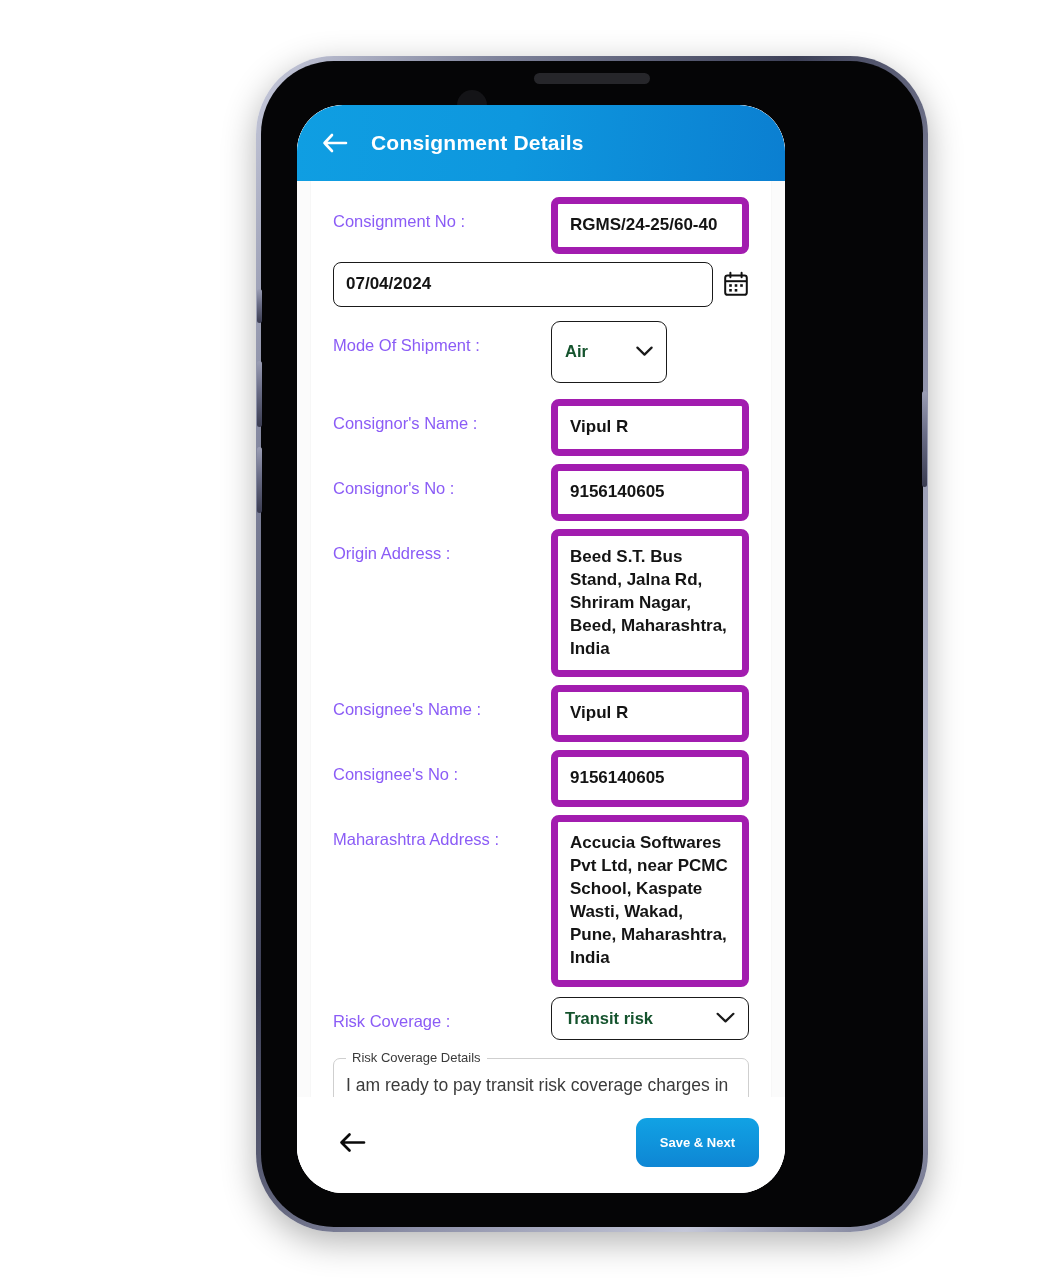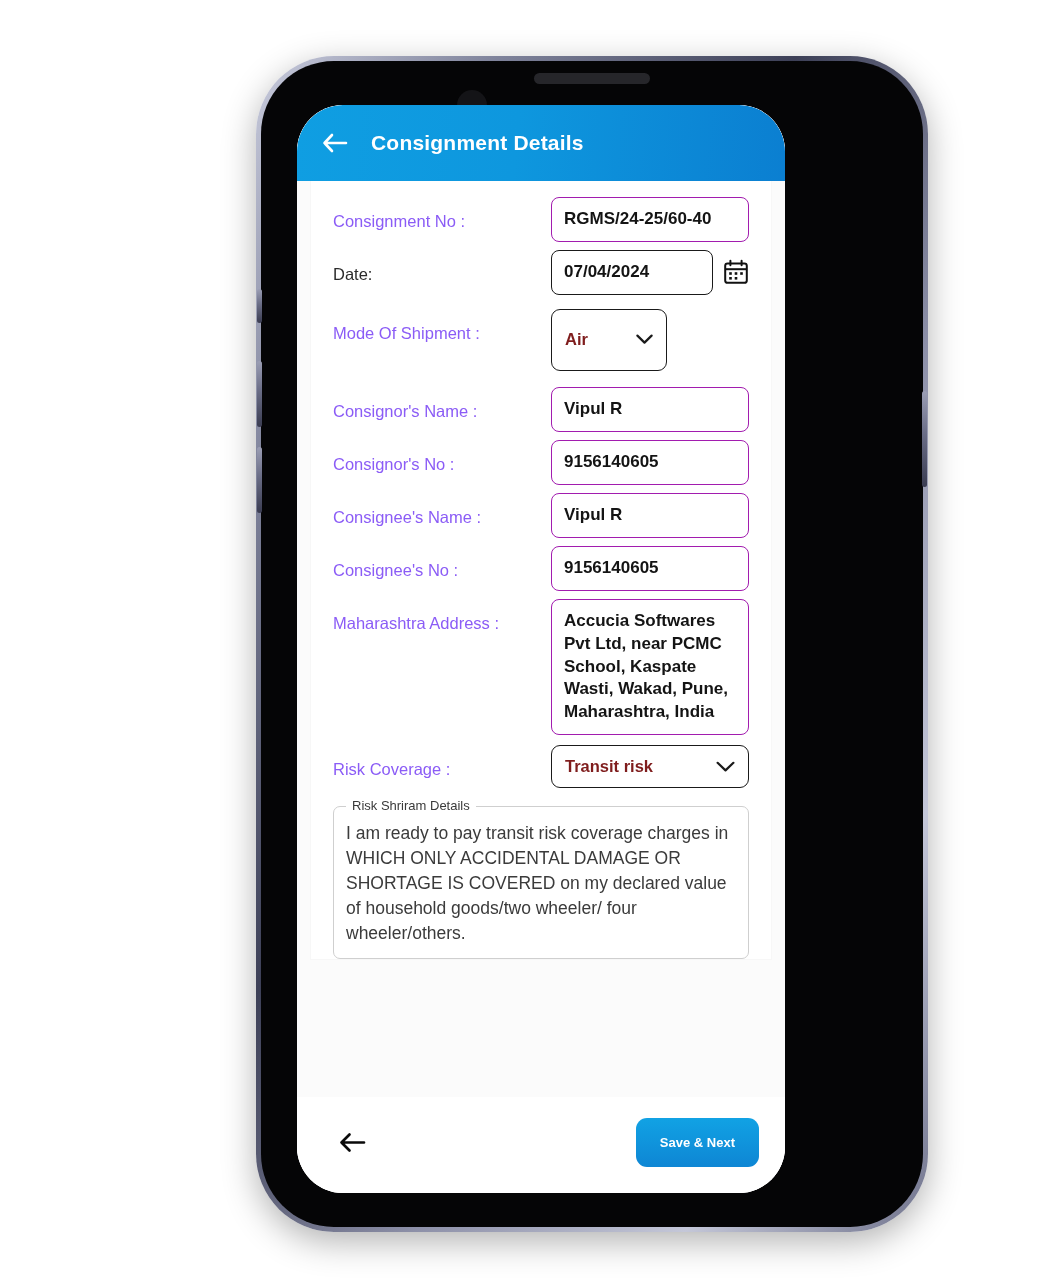--- a/index.html
+++ b/index.html
@@ -153,21 +153,21 @@
     color: #8b5cf6;
     font-size: 16.5px;
     line-height: 1.25;
     padding-top: 14px;
   }
   .row-label.dark { color: #2b2b2b; }
   .row-field { flex: 1 1 auto; display: flex; align-items: flex-start; }
 
   .tf {
     width: 100%;
-    border: 1px solid #a21caf;
+    border: 7px solid #a21caf;
     border-radius: 8px;
     background: #ffffff;
     padding: 10px 12px;
     font-size: 17px;
     font-weight: 700;
     color: #141414;
     font-family: "Liberation Sans", sans-serif;
     line-height: 1.35;
   }
   .tf.strong-border { border: 1.6px solid #1a1a1a; }
@@ -181,21 +181,21 @@
   .sel {
     display: flex;
     align-items: center;
     justify-content: space-between;
     border: 1.6px solid #1a1a1a;
     border-radius: 9px;
     background: #ffffff;
     padding: 11px 13px;
     font-size: 16.5px;
     font-weight: 700;
-    color: #7f1d1d;
+    color: #14532d;
     cursor: pointer;
   }
   .sel.small { width: 116px; height: 62px; }
   .sel.wide  { width: 100%; }
   .sel-val { white-space: nowrap; }
   .chev { flex: 0 0 auto; margin-left: 10px; }
 
   
   .fieldset {
     position: relative;
@@ -271,21 +271,20 @@
             <div class="form-card">
 
               <div class="row">
                 <div class="row-label">Consignment No :</div>
                 <div class="row-field">
                   <div class="tf">RGMS/24-25/60-40</div>
                 </div>
               </div>
 
               <div class="row">
-                <div class="row-label dark">Date:</div>
                 <div class="row-field">
                   <div class="date-wrap">
                     <div class="tf strong-border">07/04/2024</div>
                     <svg class="cal-icon" width="26" height="26" viewBox="0 0 26 26">
                       <rect x="2.2" y="4.4" width="21.6" height="19.4" rx="2.4" fill="none" stroke="#111" stroke-width="2"></rect>
                       <path d="M2.2 10.2 H23.8" stroke="#111" stroke-width="2"></path>
                       <path d="M7.4 1.8 V6.2 M18.6 1.8 V6.2" stroke="#111" stroke-width="2" stroke-linecap="round"></path>
                       <rect x="6.2" y="13.2" width="2.6" height="2.6" fill="#111"></rect>
                       <rect x="11.7" y="13.2" width="2.6" height="2.6" fill="#111"></rect>
                       <rect x="17.2" y="13.2" width="2.6" height="2.6" fill="#111"></rect>
@@ -315,20 +314,26 @@
                 </div>
               </div>
 
               <div class="row">
                 <div class="row-label">Consignor's No :</div>
                 <div class="row-field">
                   <div class="tf">9156140605</div>
                 </div>
               </div>
 
+              <div class="row">
+                <div class="row-label">Origin Address :</div>
+                <div class="row-field">
+                  <div class="tf area">Beed S.T. Bus Stand, Jalna Rd, Shriram Nagar, Beed, Maharashtra, India</div>
+                </div>
+              </div>
 
 
               <div class="row">
                 <div class="row-label">Consignee's Name :</div>
                 <div class="row-field">
                   <div class="tf">Vipul R</div>
                 </div>
               </div>
 
               <div class="row">
@@ -351,21 +356,21 @@
                   <div class="sel wide">
                     <span class="sel-val">Transit risk</span>
                     <svg class="chev" width="19" height="12" viewBox="0 0 19 12">
                       <path d="M1.6 1.8 L9.5 9.4 L17.4 1.8" fill="none" stroke="#1a1a1a" stroke-width="2.2" stroke-linecap="round" stroke-linejoin="round"></path>
                     </svg>
                   </div>
                 </div>
               </div>
 
               <div class="fieldset">
-                <div class="fieldset-legend">Risk Shriram Details</div>
+                <div class="fieldset-legend">Risk Coverage Details</div>
                 <div class="fieldset-text">I am ready to pay transit risk coverage charges in WHICH ONLY ACCIDENTAL DAMAGE OR SHORTAGE IS COVERED on my declared value of household goods/two wheeler/ four wheeler/others.</div>
               </div>
 
             </div>
           </div>
 
           <div class="bottombar">
             <div class="bottom-back">
               <svg width="28" height="21" viewBox="0 0 28 21">
                 <path d="M10.5 2.5 L2.5 10.5 L10.5 18.5 M2.5 10.5 H25" fill="none" stroke="#0a0a0a" stroke-width="2.7" stroke-linecap="round" stroke-linejoin="round"></path>

